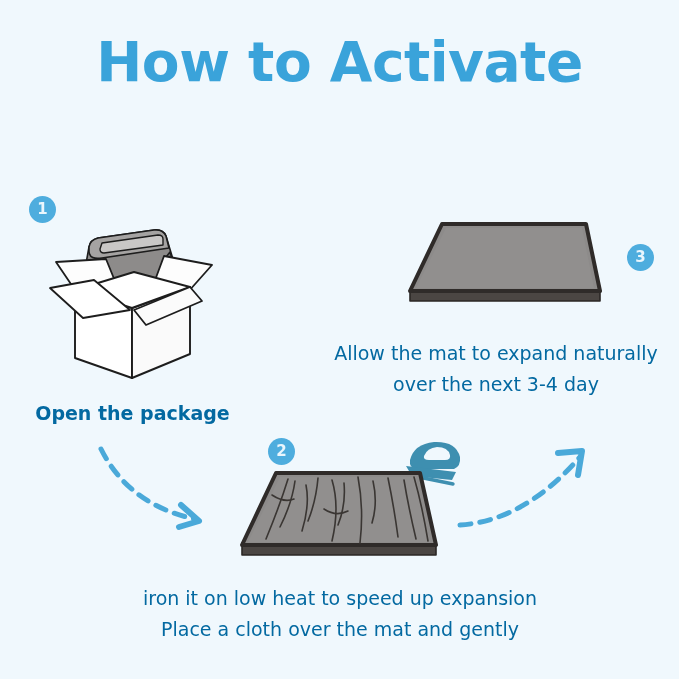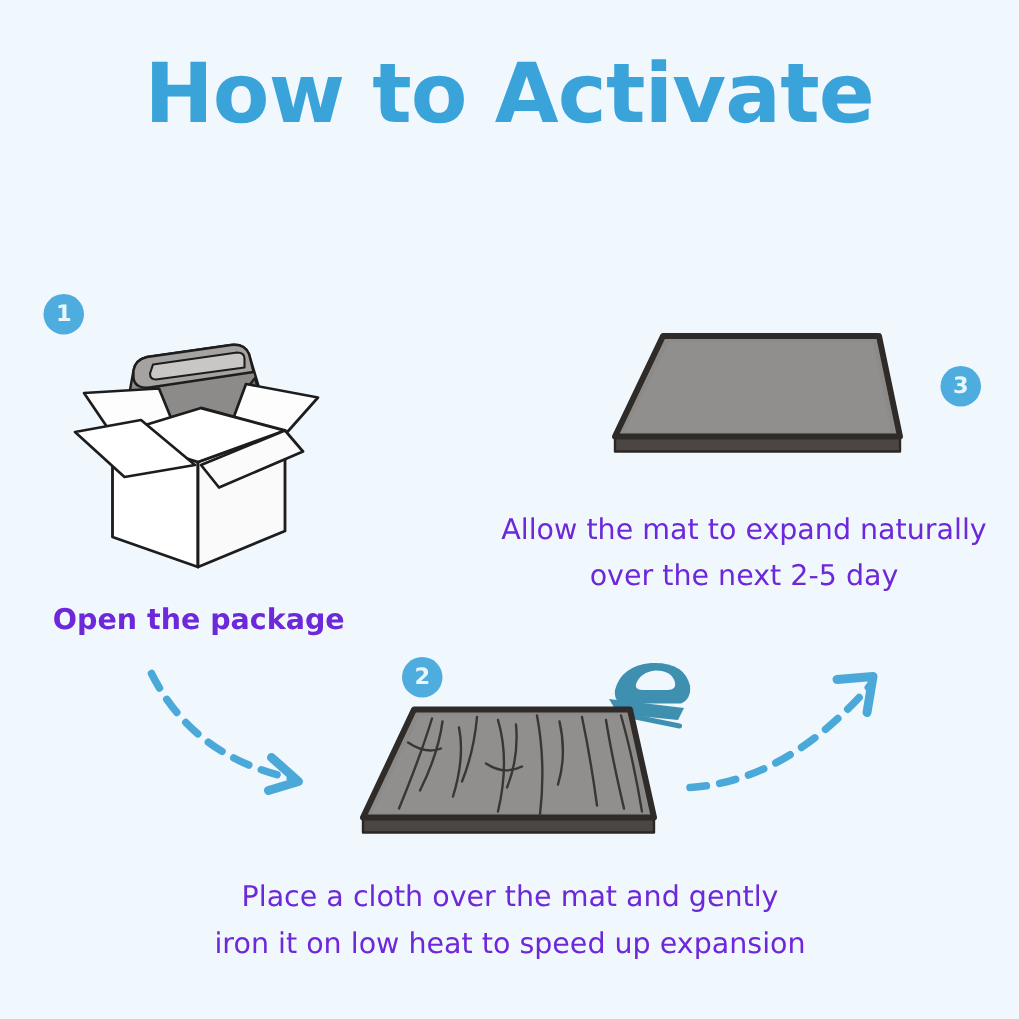--- a/index.html
+++ b/index.html
@@ -53,21 +53,21 @@
     text-align: center;
     font-family: "DejaVu Sans", sans-serif;
   }
   .badge-1 { left: 29px;  top: 196px; }
   .badge-2 { left: 268px; top: 438px; }
   .badge-3 { left: 627px; top: 244px; }
 
   
   .caption {
     position: absolute;
-    color: #6d28d9;
+    color: #0369a1;
     font-size: 19px;
     line-height: 31px;
     text-align: center;
     font-family: "DejaVu Sans", sans-serif;
   }
   .caption-1 {
     left: 0px;
     top: 398px;
     width: 265px;
     font-weight: bold;
@@ -133,21 +133,21 @@
   <svg class="art art-mat3" width="215" height="95" viewBox="0 0 215 95">
 
     <path d="M10 74 L10 86 L200 86 L200 74 Z" fill="#4b4643" stroke="#2b2725" stroke-width="1.6" stroke-linejoin="round"></path>
 
     <path d="M42 9 L186 9 L200 76 L10 76 Z" fill="#8d8b8a" stroke="#2f2b29" stroke-width="4" stroke-linejoin="round"></path>
     <path d="M46 13 L182 13 L194 73 L16 73 Z" fill="#918f8e" stroke="none"></path>
   </svg>
 
   <div class="caption caption-3">
     <div>Allow the mat to expand naturally</div>
-    <div>over the next 2-5 day</div>
+    <div>over the next 3-4 day</div>
   </div>
 
   <svg class="art art-arrow1" width="130" height="90" viewBox="0 0 130 90">
     <path d="M6 6 Q34 62 100 76" fill="none" stroke="#4aa9d9" stroke-width="5" stroke-linecap="round" stroke-dasharray="11 9"></path>
     <path d="M86 62 L104 78 L84 84" fill="none" stroke="#4aa9d9" stroke-width="6" stroke-linecap="round" stroke-linejoin="round"></path>
   </svg>
 
   <div class="badge badge-2">2</div>
 
   <svg class="art art-iron" width="72" height="55" viewBox="0 0 72 55">
@@ -175,22 +175,22 @@
       <path d="M141 16 Q146 38 140 58"></path>
       <path d="M156 13 Q162 42 166 72"></path>
       <path d="M172 15 Q176 40 184 74"></path>
       <path d="M182 12 Q190 40 196 76"></path>
       <path d="M40 30 Q52 38 62 34"></path>
       <path d="M92 44 Q104 52 116 46"></path>
     </g>
   </svg>
 
   <div class="caption caption-2">
+    <div>iron it on low heat to speed up expansion</div>
     <div>Place a cloth over the mat and gently</div>
-    <div>iron it on low heat to speed up expansion</div>
   </div>
 
   <svg class="art art-arrow2" width="145" height="90" viewBox="0 0 145 90">
     <path d="M8 82 Q72 78 128 14" fill="none" stroke="#4aa9d9" stroke-width="5" stroke-linecap="round" stroke-dasharray="11 9"></path>
     <path d="M106 10 L130 8 L126 32" fill="none" stroke="#4aa9d9" stroke-width="6" stroke-linecap="round" stroke-linejoin="round"></path>
   </svg>
 
 </div>
 
 </body></html>

